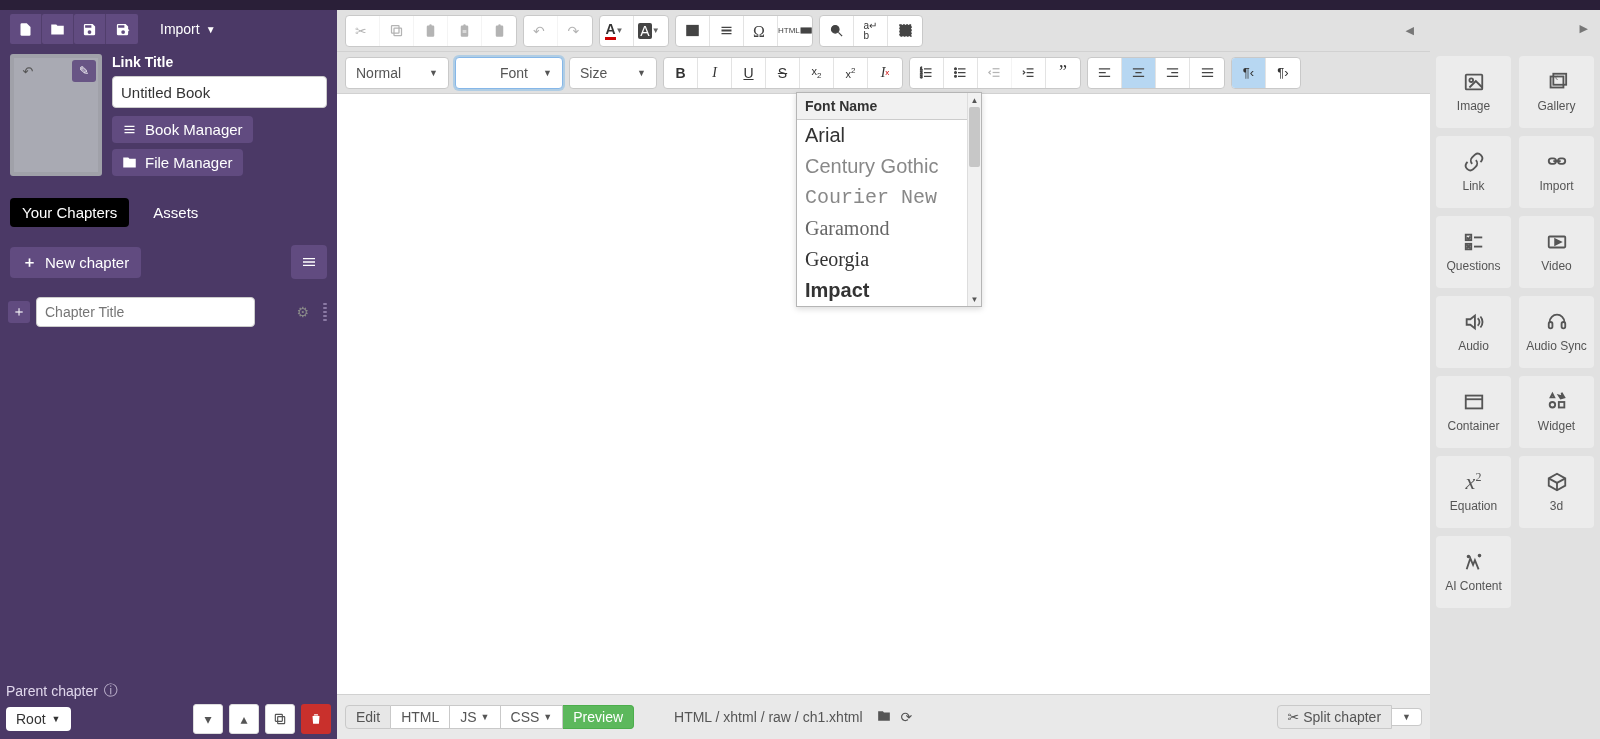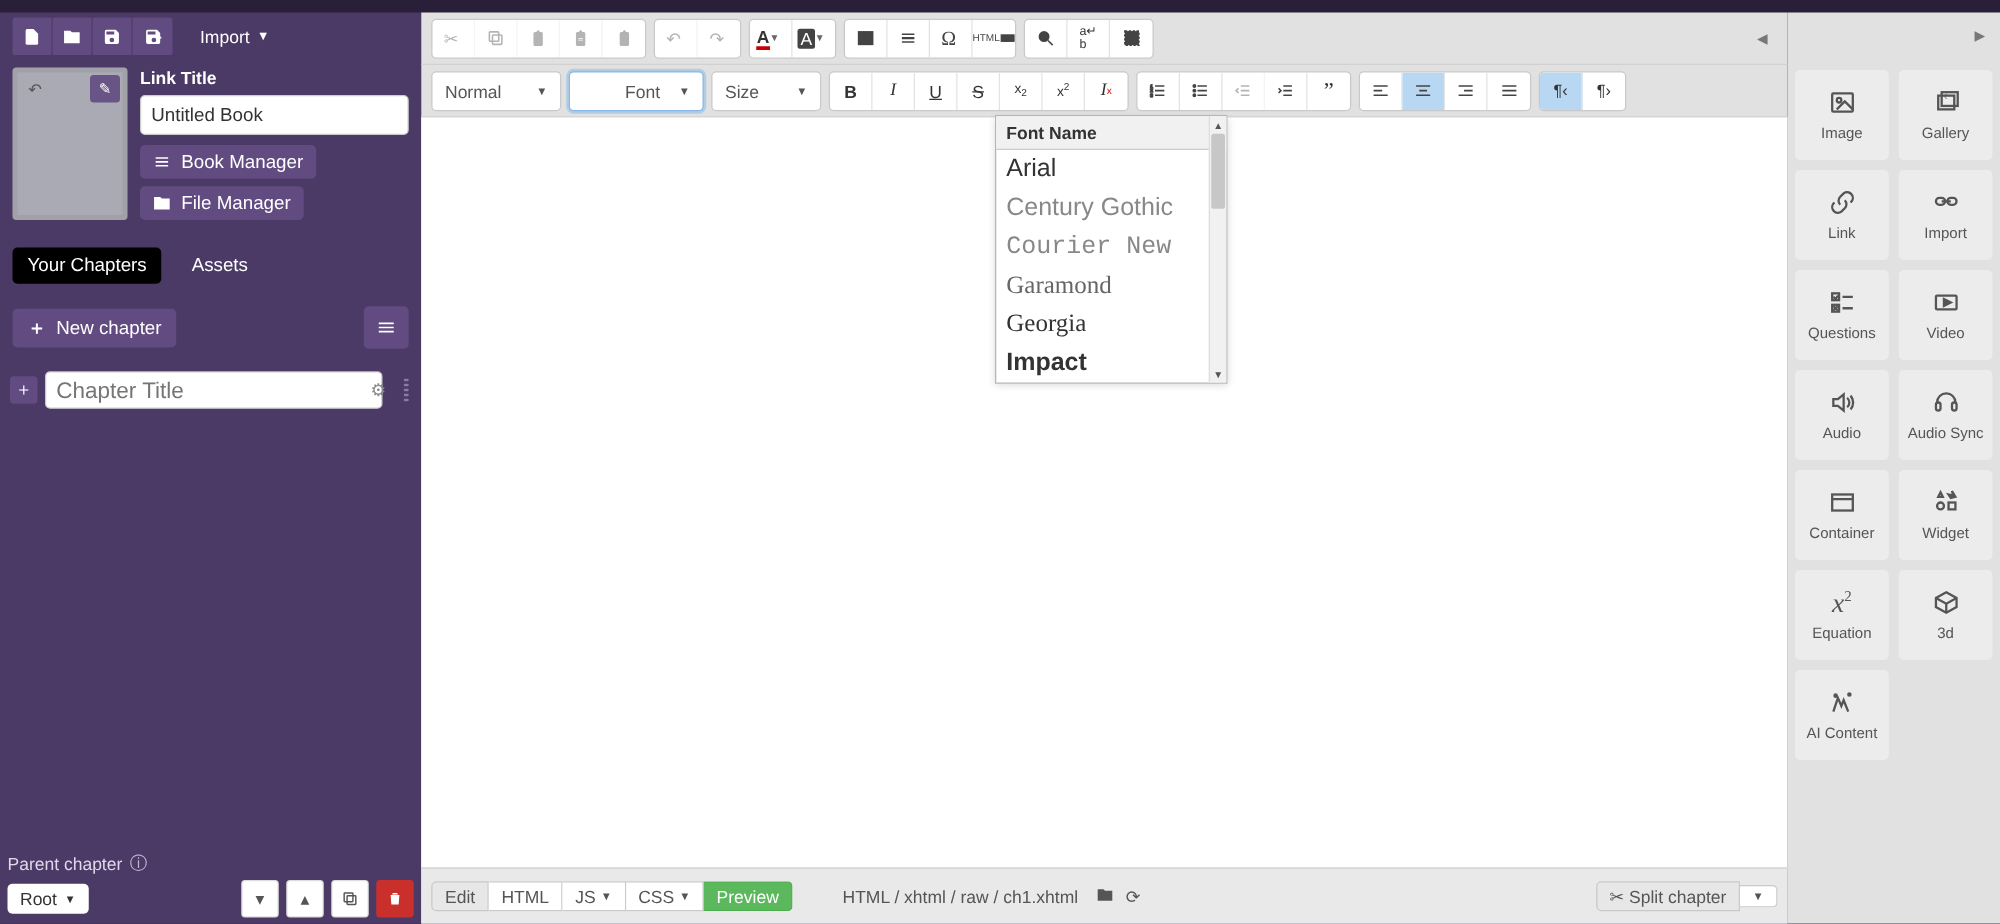--- a/index.html
+++ b/index.html
@@ -177,21 +177,21 @@
     color: #fff;
     font-size: 14px;
     cursor: pointer;
   }
   .chapter-input {
     flex: 1;
     height: 30px;
     border: 1px solid #ccc;
     border-radius: 4px;
     padding: 4px 28px 4px 8px;
-    font-size: 18px;
+    font-size: 14px;
     color: #333;
     background: #fff;
   }
   .chapter-field { position: relative; flex:1; }
   .chapter-gear {
     position: absolute; right: 6px; top: 50%; transform: translateY(-50%);
     color: #888; cursor: pointer; font-size: 14px;
   }
   .grip {
     display: flex; flex-direction: column; gap: 2px; justify-content: center;

